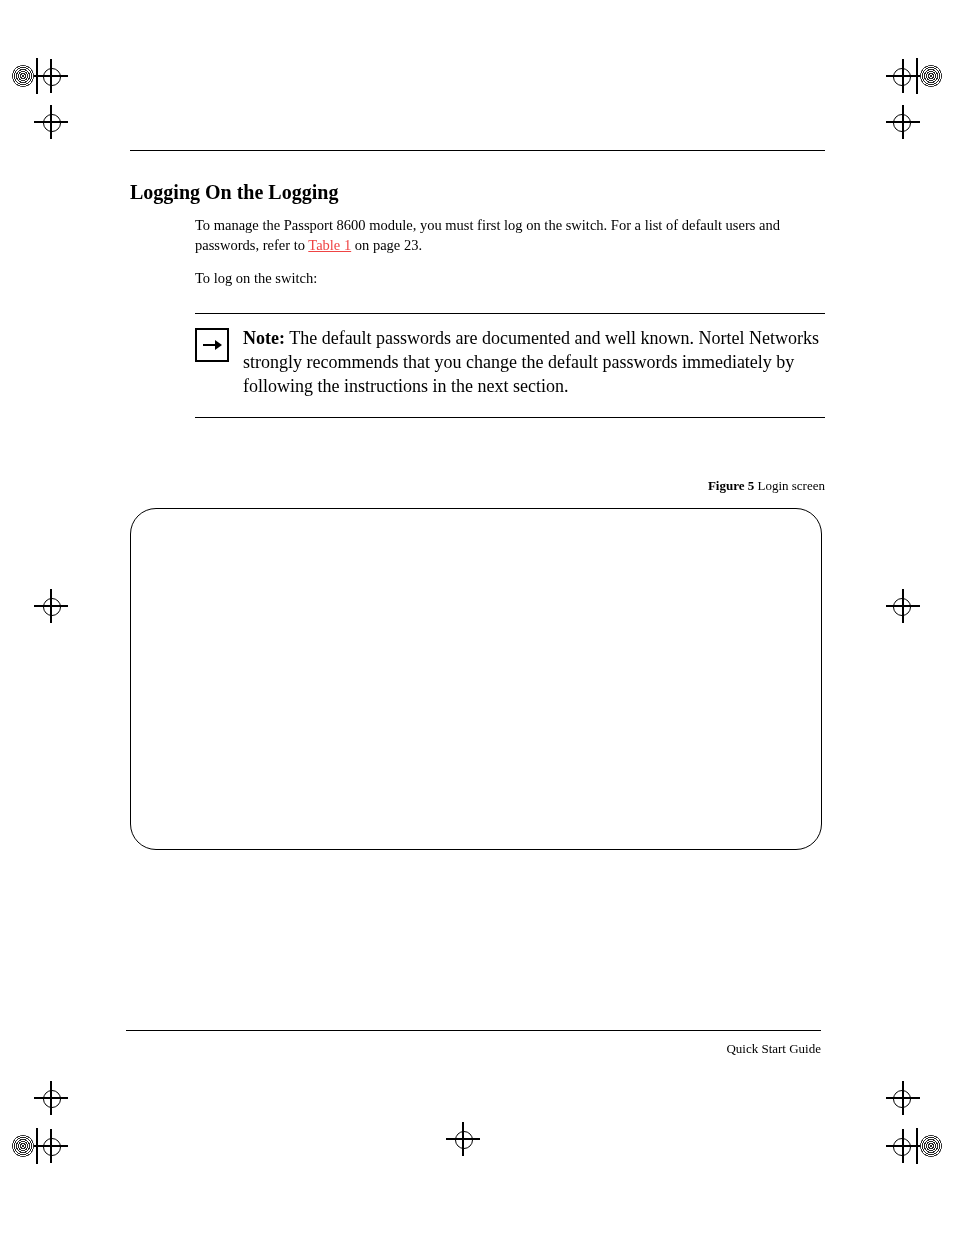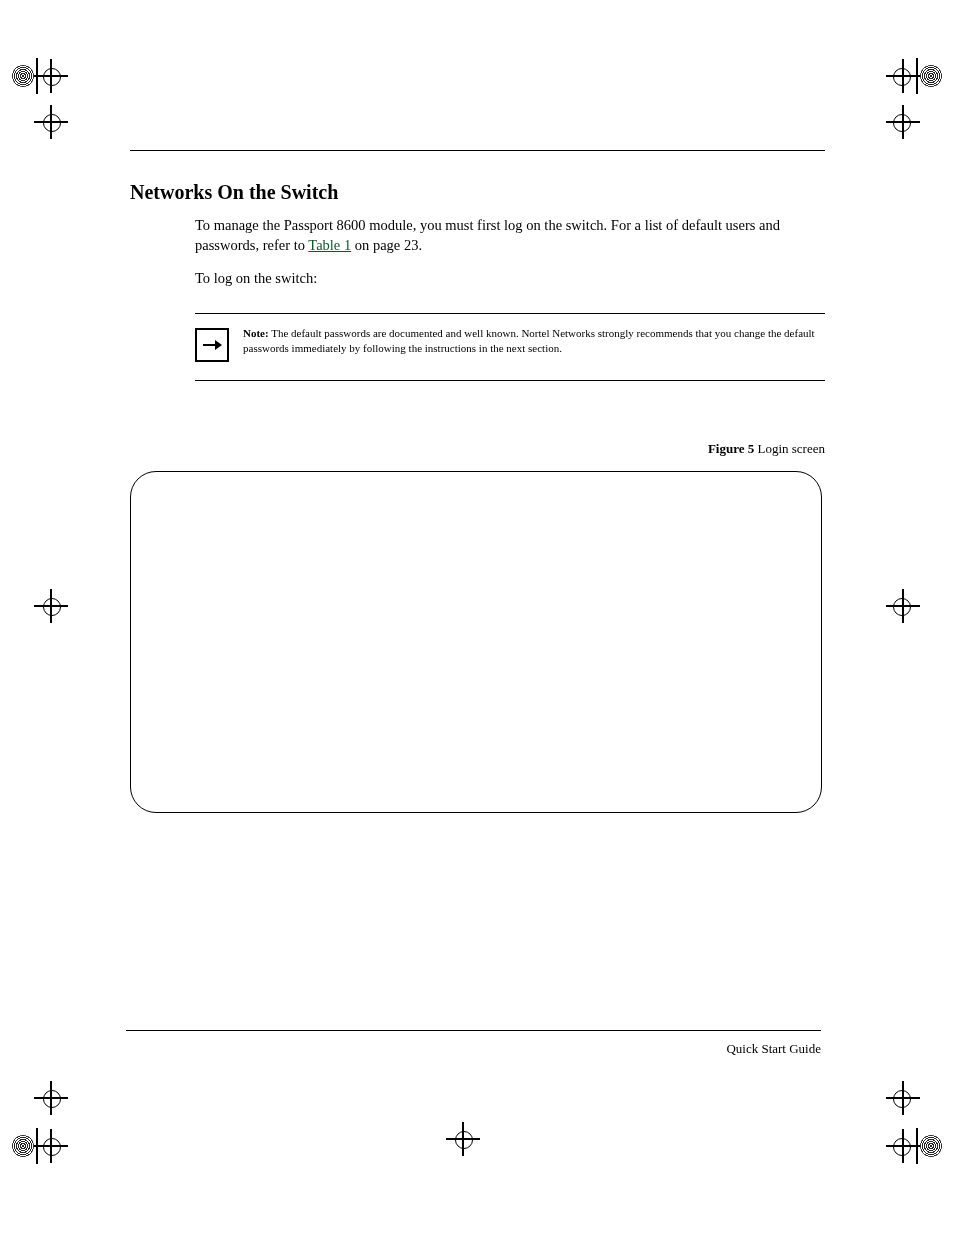--- a/index.html
+++ b/index.html
@@ -28,21 +28,21 @@
     font-size: 20px;
     font-weight: bold;
     margin: 30px 0 12px 0;
   }
   .body-text {
     font-size: 14.5px;
     line-height: 1.35;
     margin: 0 0 14px 0;
   }
   .body-text a {
-    color: #14532d;
+    color: #ef4444;
     text-decoration: underline;
   }
   .indent {
     margin-left: 65px;
   }
   .note-block {
     margin: 24px 0 0 65px;
     border-top: 1px solid #000;
     border-bottom: 1px solid #000;
     padding: 12px 0 18px 0;
@@ -56,21 +56,21 @@
     height: 30px;
     border: 2px solid #000;
     display: flex;
     align-items: center;
     justify-content: center;
     flex-shrink: 0;
     margin-top: 2px;
   }
   .note-icon-box svg { display: block; }
   .note-text {
-    font-size: 11px;
+    font-size: 18px;
     line-height: 1.35;
   }
   .note-text .note-label {
     font-weight: bold;
   }
   .figure-caption {
     font-size: 13px;
     margin: 60px 0 14px 0;
     text-align: right;
   }
@@ -200,21 +200,21 @@
 </div>
 <div class="mark" style="left:452px; top:1128px;">
   <div class="cross">
       <div class="ring"></div>
     </div>
 </div>
 
 <div class="page">
   <hr class="page-rule">
 
-  <h2 class="section-title">Networks On the Switch</h2>
+  <h2 class="section-title">Logging On the Logging</h2>
 
   <p class="body-text indent">
     <span>To manage the Passport 8600 module, you must first log on the switch. For a list of default users and passwords, refer to </span>
     <a href="#">Table 1</a>
     <span> on page 23.</span>
   </p>
 
   <p class="body-text indent">To log on the switch:</p>
 
 

